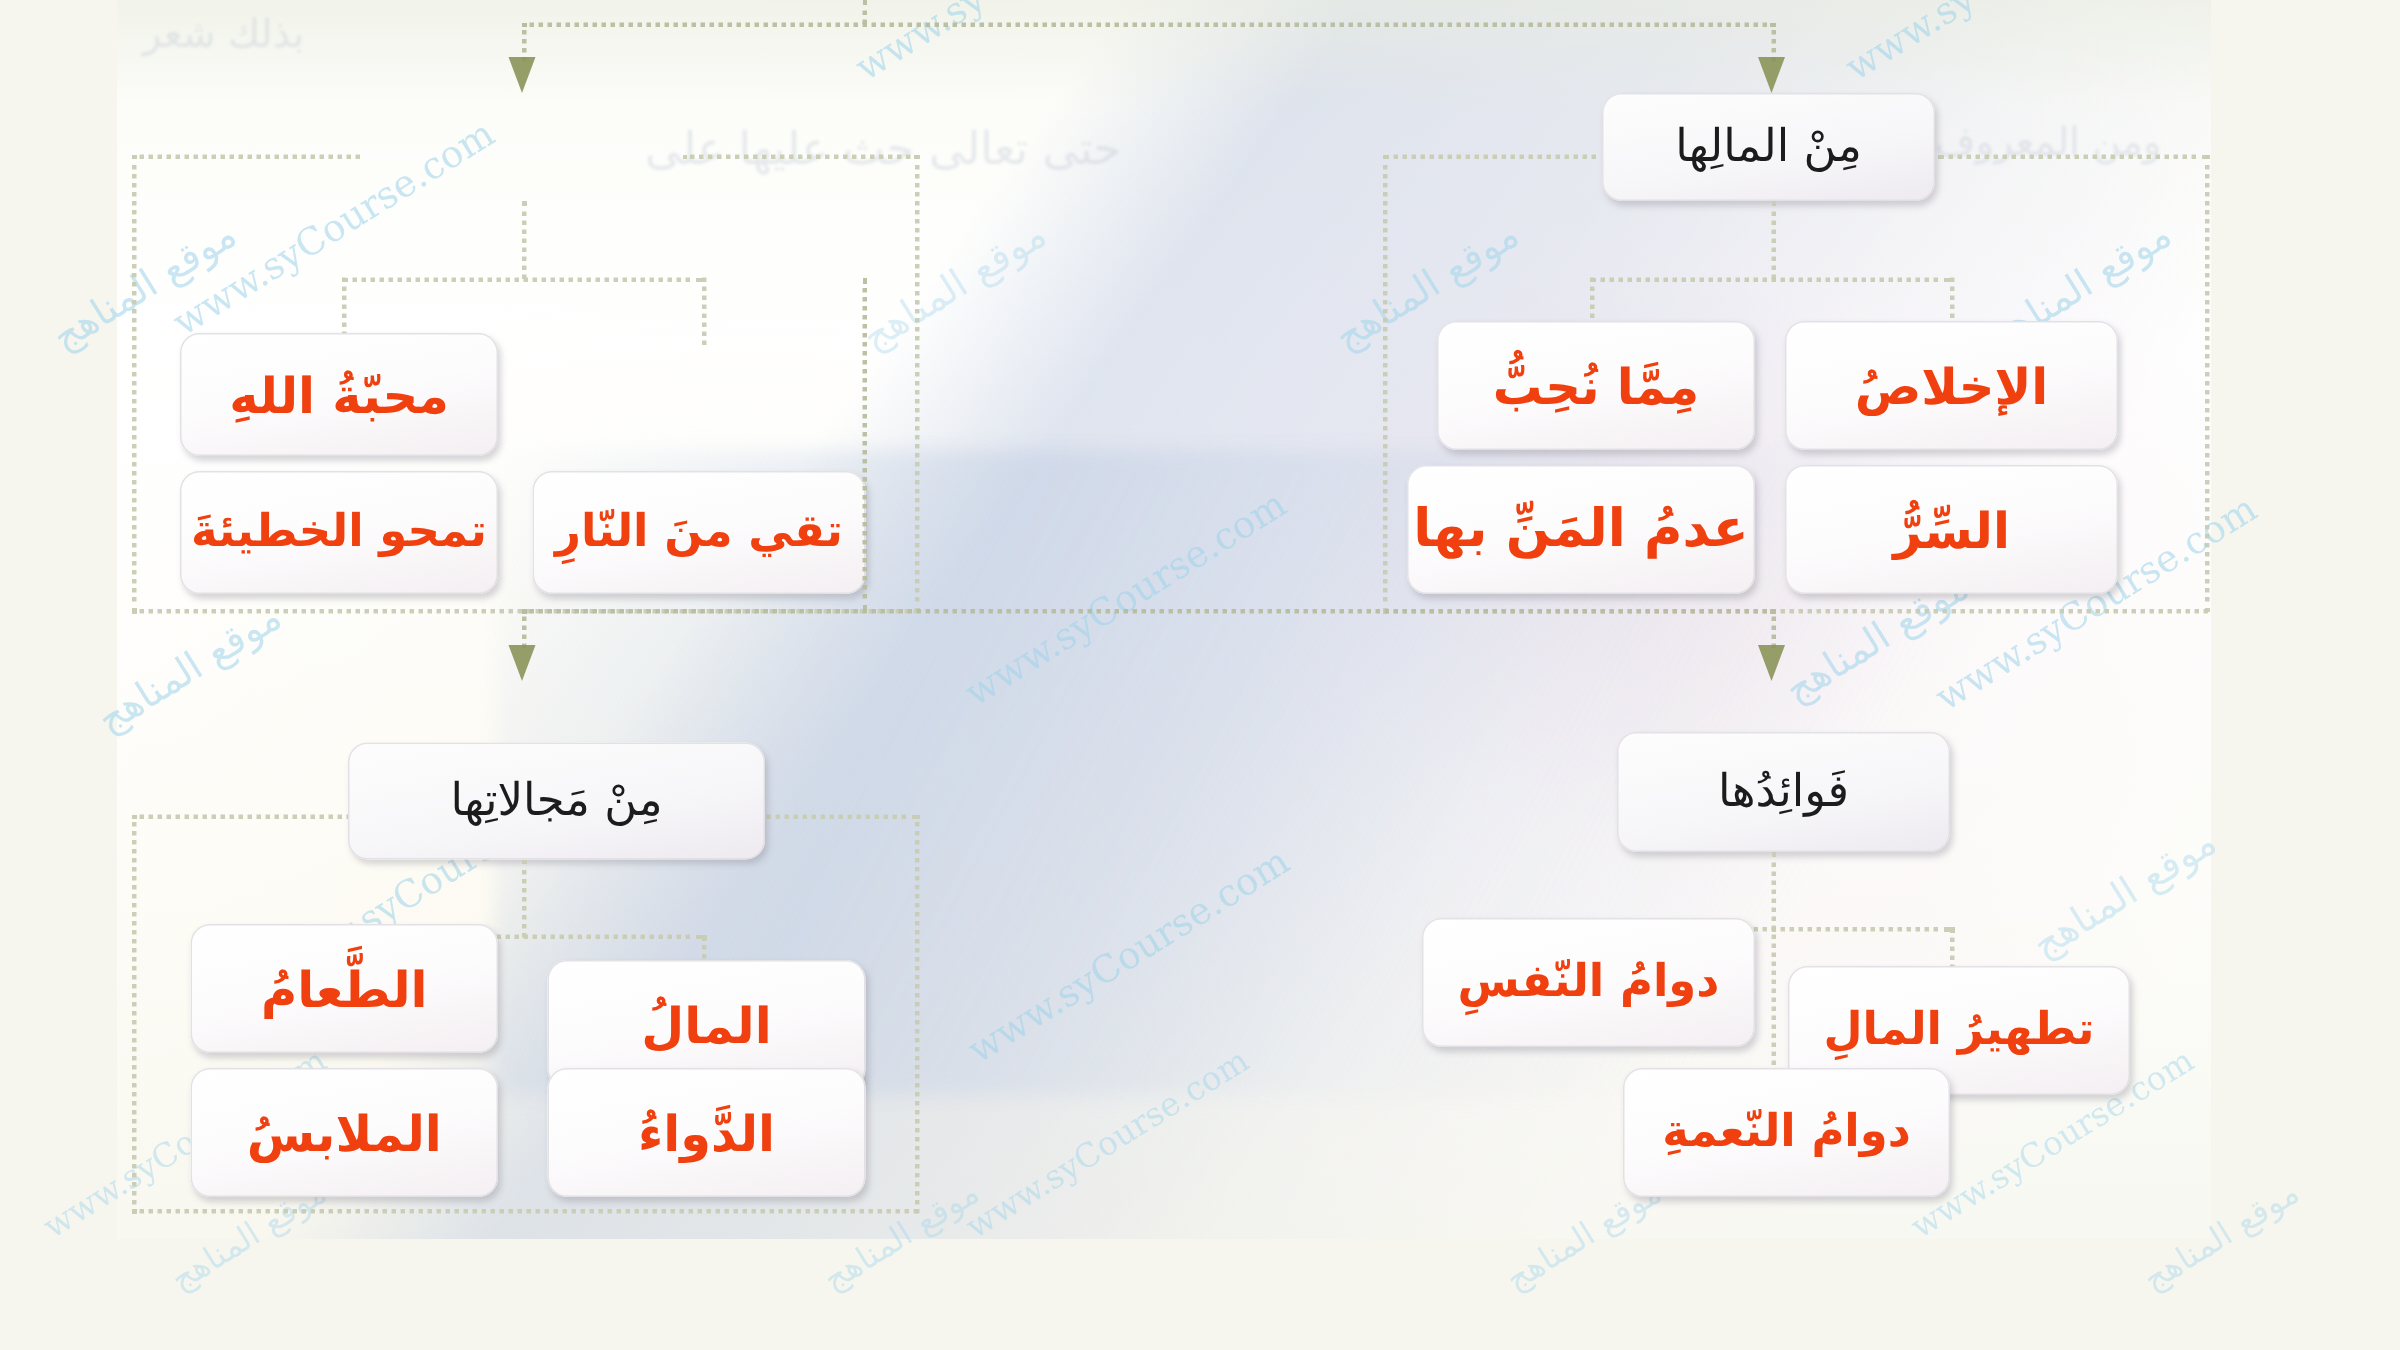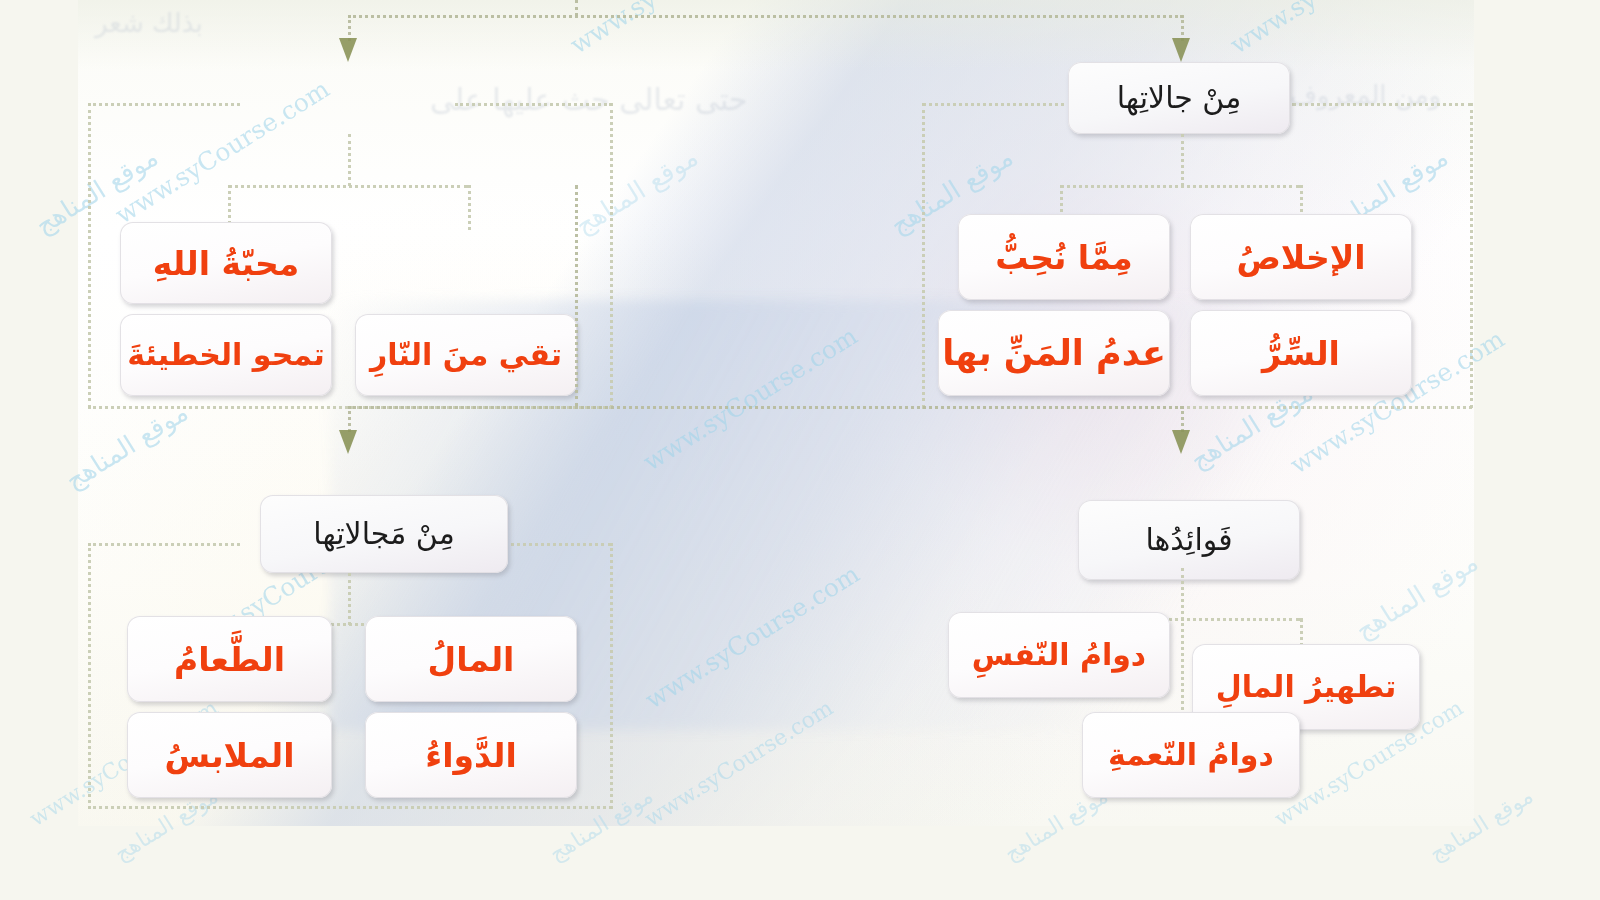--- a/index.html
+++ b/index.html
@@ -188,21 +188,21 @@
     <span class="txt">تقي منَ النّارِ</span>
   </div>
 
   <div class="hdot pale" style="left:922px;top:103px;width:150px;"></div>
   <div class="hdot pale" style="left:1292px;top:103px;width:180px;"></div>
   <div class="vdot pale" style="left:922px;top:103px;height:305px;"></div>
   <div class="vdot pale" style="left:1470px;top:103px;height:305px;"></div>
   <div class="hdot pale" style="left:922px;top:406px;width:550px;"></div>
 
   <div class="node header" style="left:1068px;top:62px;width:222px;height:72px;">
-    <span class="txt">مِنْ جالاتِها</span>
+    <span class="txt">مِنْ المالِها</span>
   </div>
 
   <div class="vdot pale" style="left:1181px;top:134px;height:52px;"></div>
   <div class="hdot pale" style="left:1060px;top:185px;width:240px;"></div>
   <div class="vdot pale" style="left:1300px;top:185px;height:45px;"></div>
   <div class="vdot pale" style="left:1060px;top:185px;height:45px;"></div>
 
   <div class="node leaf" style="left:1190px;top:214px;width:222px;height:86px;">
     <span class="txt">الإخلاصُ</span>
   </div>
@@ -222,43 +222,43 @@
   <div class="arrow" style="left:339px;top:430px;"></div>
   <div class="vdot" style="left:1181px;top:406px;height:26px;"></div>
   <div class="arrow" style="left:1172px;top:430px;"></div>
 
   <div class="hdot pale" style="left:88px;top:543px;width:152px;"></div>
   <div class="hdot pale" style="left:480px;top:543px;width:132px;"></div>
   <div class="vdot pale" style="left:88px;top:543px;height:266px;"></div>
   <div class="vdot pale" style="left:610px;top:543px;height:266px;"></div>
   <div class="hdot pale" style="left:88px;top:806px;width:524px;"></div>
 
-  <div class="node header" style="left:232px;top:495px;width:248px;height:78px;margin-left:28px;">
+  <div class="node header" style="left:232px;top:495px;width:278px;height:78px;">
     <span class="txt">مِنْ مَجالاتِها</span>
   </div>
 
   <div class="vdot pale" style="left:348px;top:573px;height:52px;"></div>
   <div class="hdot pale" style="left:228px;top:623px;width:240px;"></div>
   <div class="vdot pale" style="left:468px;top:623px;height:42px;"></div>
   <div class="vdot pale" style="left:228px;top:623px;height:42px;"></div>
 
-  <div class="node leaf" style="left:365px;top:616px;width:212px;height:86px;">
+  <div class="node leaf" style="left:365px;top:640px;width:212px;height:86px;">
     <span class="txt">المالُ</span>
   </div>
   <div class="node leaf" style="left:127px;top:616px;width:205px;height:86px;">
     <span class="txt">الطَّعامُ</span>
   </div>
   <div class="node leaf" style="left:365px;top:712px;width:212px;height:86px;">
     <span class="txt">الدَّواءُ</span>
   </div>
   <div class="node leaf" style="left:127px;top:712px;width:205px;height:86px;">
     <span class="txt">الملابسُ</span>
   </div>
 
-  <div class="node header" style="left:1078px;top:488px;width:222px;height:80px;margin-top:12px;">
+  <div class="node header" style="left:1078px;top:488px;width:222px;height:80px;">
     <span class="txt">فَوائِدُها</span>
   </div>
 
   <div class="vdot pale" style="left:1181px;top:568px;height:52px;"></div>
   <div class="hdot pale" style="left:1060px;top:618px;width:240px;"></div>
   <div class="vdot pale" style="left:1300px;top:618px;height:42px;"></div>
   <div class="vdot pale" style="left:1060px;top:618px;height:42px;"></div>
   <div class="vdot pale" style="left:1181px;top:618px;height:110px;"></div>
 
   <div class="node leaf small" style="left:1192px;top:644px;width:228px;height:86px;">

